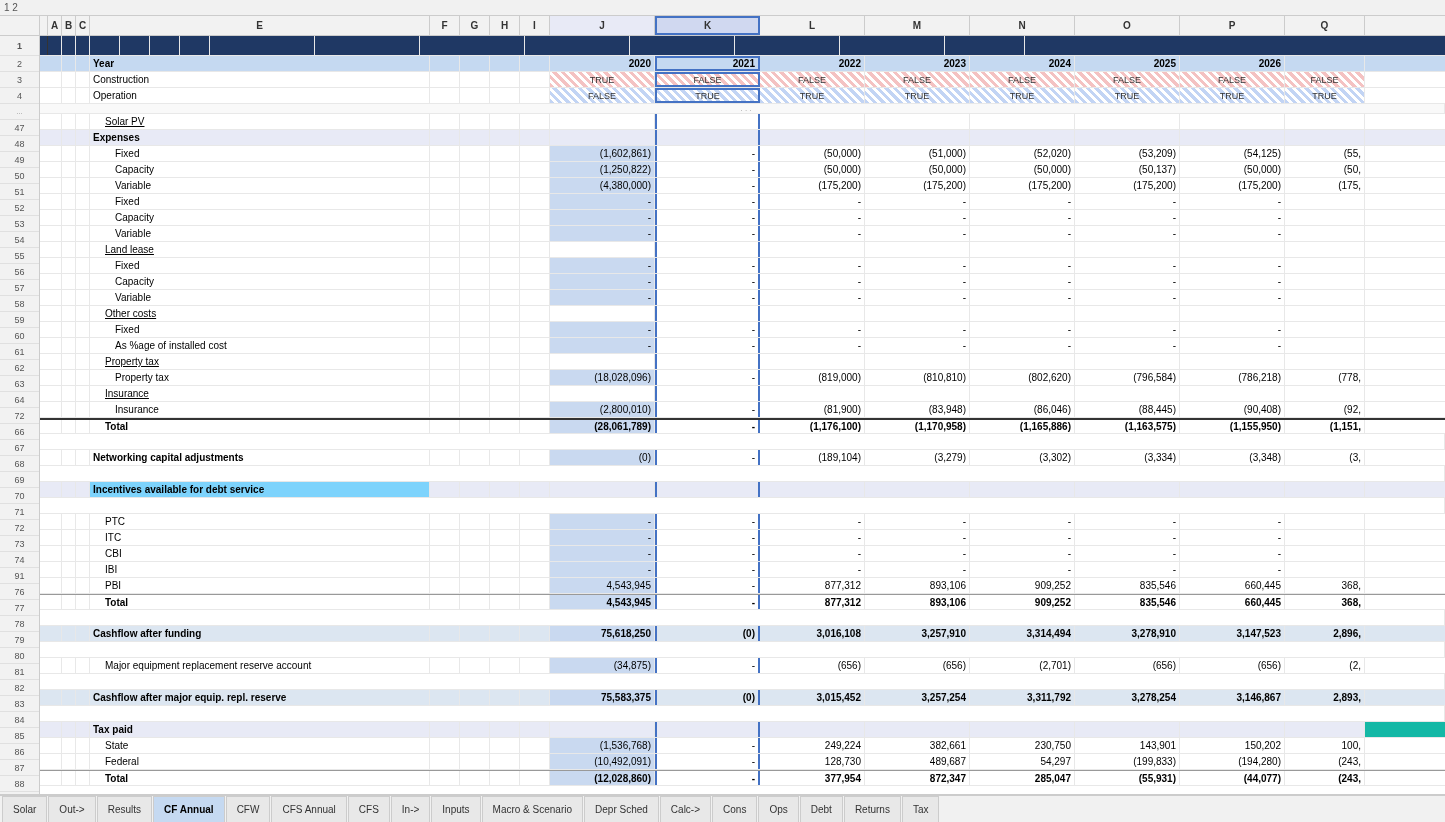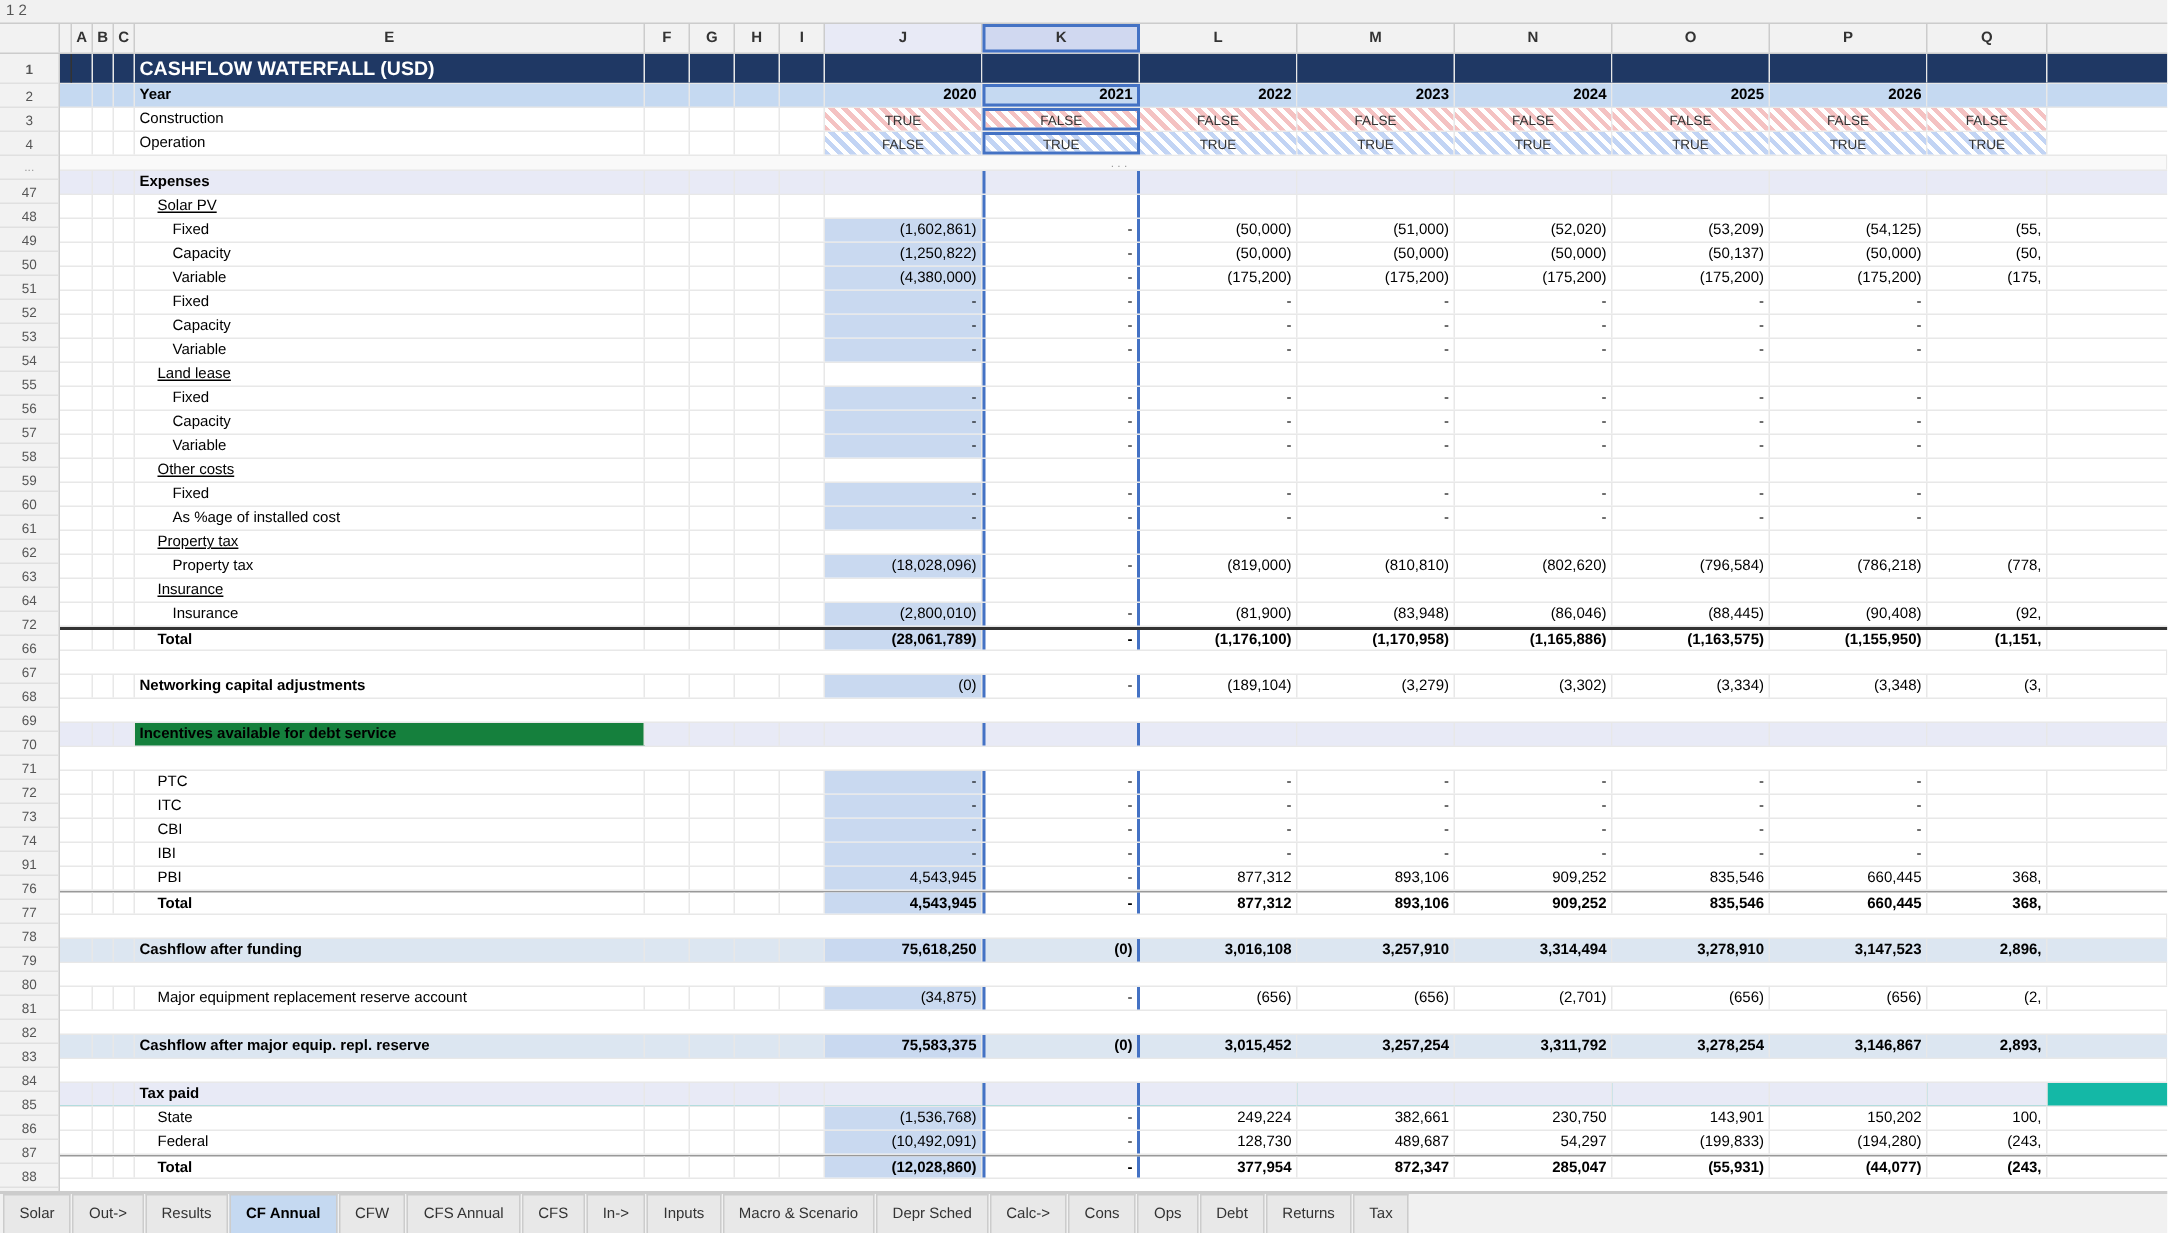--- a/index.html
+++ b/index.html
@@ -145,21 +145,20 @@
       <div class="row-num">89</div>
     </div>
 
     <div class="grid">
 
       <div class="grid-row title-row" style="height:20px;">
         <div style="width:8px; background:#1f3864; border-right:1px solid #333;"></div>
         <div class="cell col-ab" style="background:#1f3864;"></div>
         <div class="cell col-c" style="background:#1f3864;"></div>
         <div class="cell col-d" style="background:#1f3864;"></div>
-        <div class="cell col-e blue-bg" style="font-size:13px;">CASHFLOW WATERFALL (USD)</div>
         <div class="cell col-f" style="background:#1f3864;"></div>
         <div class="cell col-g" style="background:#1f3864;"></div>
         <div class="cell col-h" style="background:#1f3864;"></div>
         <div class="cell col-i" style="background:#1f3864;"></div>
         <div class="cell col-j" style="background:#1f3864;"></div>
         <div class="cell col-k" style="background:#1f3864;"></div>
         <div class="cell col-l" style="background:#1f3864;"></div>
         <div class="cell col-m" style="background:#1f3864;"></div>
         <div class="cell col-n" style="background:#1f3864;"></div>
         <div class="cell col-o" style="background:#1f3864;"></div>
@@ -223,20 +222,40 @@
         <div class="cell col-m operation-true center">TRUE</div>
         <div class="cell col-n operation-true center">TRUE</div>
         <div class="cell col-o operation-true center">TRUE</div>
         <div class="cell col-p operation-true center">TRUE</div>
         <div class="cell col-q operation-true center">TRUE</div>
       </div>
 
       <div class="grid-row" style="background:#f9f9f9; height:10px;">
         <div style="width:8px;"></div>
         <div class="cell" style="flex:1; color:#999; font-size:8px; justify-content:center;">. . .</div>
+      </div>
+
+      <div class="grid-row">
+        <div style="width:8px;"></div>
+        <div class="cell col-ab"></div>
+        <div class="cell col-c"></div>
+        <div class="cell col-d"></div>
+        <div class="cell col-e indented underline">Solar PV</div>
+        <div class="cell col-f"></div>
+        <div class="cell col-g"></div>
+        <div class="cell col-h"></div>
+        <div class="cell col-i"></div>
+        <div class="cell col-j"></div>
+        <div class="cell col-k" style="border-left:2px solid #4472c4; border-right:2px solid #4472c4;"></div>
+        <div class="cell col-l"></div>
+        <div class="cell col-m"></div>
+        <div class="cell col-n"></div>
+        <div class="cell col-o"></div>
+        <div class="cell col-p"></div>
+        <div class="cell col-q"></div>
       </div>
 
       <div class="grid-row" style="background:#e8eaf6;">
         <div style="width:8px;"></div>
         <div class="cell col-ab" style="background:#e8eaf6;"></div>
         <div class="cell col-c" style="background:#e8eaf6;"></div>
         <div class="cell col-d" style="background:#e8eaf6;"></div>
         <div class="cell col-e bold" style="background:#e8eaf6;">Expenses</div>
         <div class="cell col-f" style="background:#e8eaf6;"></div>
         <div class="cell col-g" style="background:#e8eaf6;"></div>
@@ -250,40 +269,20 @@
         <div class="cell col-o" style="background:#e8eaf6;"></div>
         <div class="cell col-p" style="background:#e8eaf6;"></div>
         <div class="cell col-q" style="background:#e8eaf6;"></div>
       </div>
 
       <div class="grid-row">
         <div style="width:8px;"></div>
         <div class="cell col-ab"></div>
         <div class="cell col-c"></div>
         <div class="cell col-d"></div>
-        <div class="cell col-e indented underline">Solar PV</div>
-        <div class="cell col-f"></div>
-        <div class="cell col-g"></div>
-        <div class="cell col-h"></div>
-        <div class="cell col-i"></div>
-        <div class="cell col-j"></div>
-        <div class="cell col-k" style="border-left:2px solid #4472c4; border-right:2px solid #4472c4;"></div>
-        <div class="cell col-l"></div>
-        <div class="cell col-m"></div>
-        <div class="cell col-n"></div>
-        <div class="cell col-o"></div>
-        <div class="cell col-p"></div>
-        <div class="cell col-q"></div>
-      </div>
-
-      <div class="grid-row">
-        <div style="width:8px;"></div>
-        <div class="cell col-ab"></div>
-        <div class="cell col-c"></div>
-        <div class="cell col-d"></div>
         <div class="cell col-e indented2">Fixed</div>
         <div class="cell col-f"></div>
         <div class="cell col-g"></div>
         <div class="cell col-h"></div>
         <div class="cell col-i"></div>
         <div class="cell col-j cell right input-cell">(1,602,861)</div>
         <div class="cell col-k cell right" style="border-left:2px solid #4472c4; border-right:2px solid #4472c4;">-</div>
         <div class="cell col-l cell right">(50,000)</div>
         <div class="cell col-m cell right">(51,000)</div>
         <div class="cell col-n cell right">(52,020)</div>
@@ -661,21 +660,21 @@
       <div class="grid-row">
         <div style="width:8px;"></div>
         <div class="cell" style="flex:1;"></div>
       </div>
 
       <div class="grid-row" style="background:#e8eaf6;">
         <div style="width:8px; background:#e8eaf6;"></div>
         <div class="cell col-ab" style="background:#e8eaf6;"></div>
         <div class="cell col-c" style="background:#e8eaf6;"></div>
         <div class="cell col-d" style="background:#e8eaf6;"></div>
-        <div class="cell col-e bold" style="background:#15803d;">Incentives available for debt service</div>
+        <div class="cell col-e bold" style="background:#7dd3fc;">Incentives available for debt service</div>
         <div class="cell col-f" style="background:#e8eaf6;"></div>
         <div class="cell col-g" style="background:#e8eaf6;"></div>
         <div class="cell col-h" style="background:#e8eaf6;"></div>
         <div class="cell col-i" style="background:#e8eaf6;"></div>
         <div class="cell col-j" style="background:#e8eaf6;"></div>
         <div class="cell col-k" style="background:#e8eaf6; border-left:2px solid #4472c4; border-right:2px solid #4472c4;"></div>
         <div class="cell col-l" style="background:#e8eaf6;"></div>
         <div class="cell col-m" style="background:#e8eaf6;"></div>
         <div class="cell col-n" style="background:#e8eaf6;"></div>
         <div class="cell col-o" style="background:#e8eaf6;"></div>

